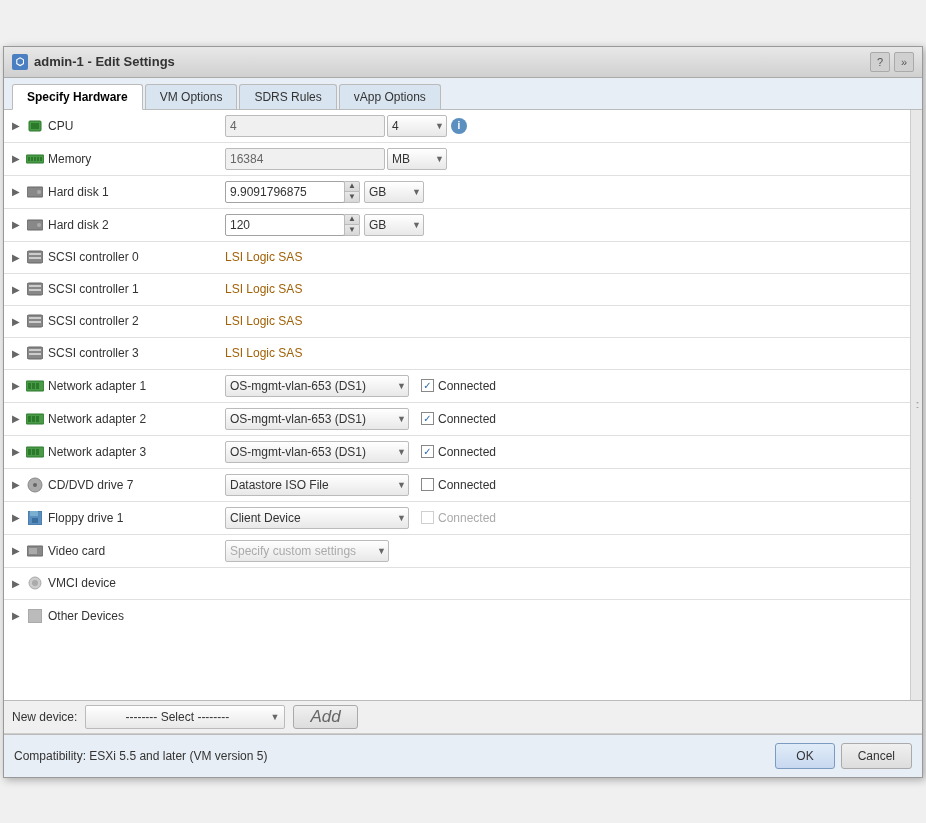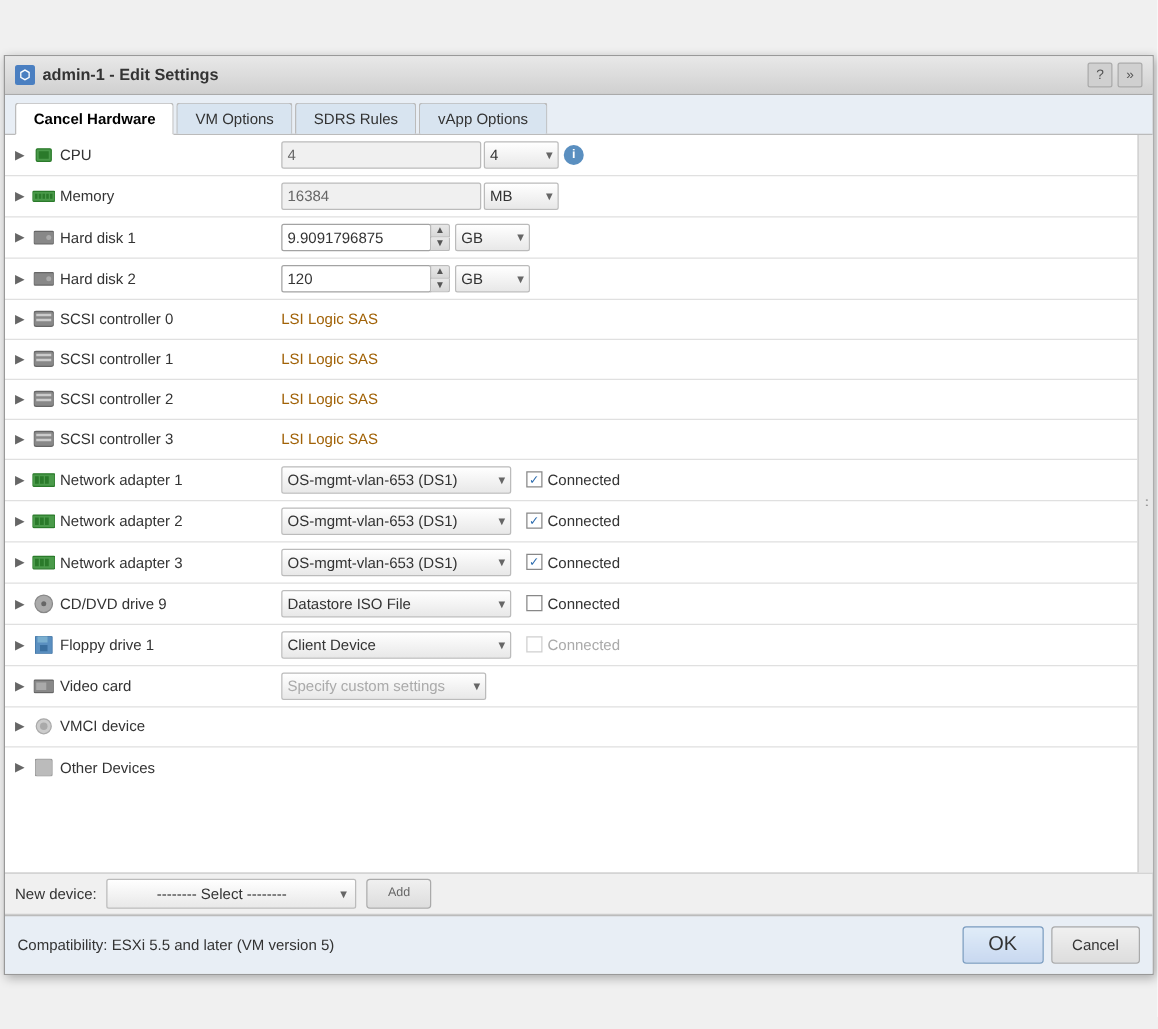--- a/index.html
+++ b/index.html
@@ -330,22 +330,23 @@
       cursor: pointer;
       text-align: center;
     }
     .add-btn {
       height: 24px;
       padding: 0 16px;
       border: 1px solid #aaa;
       background: linear-gradient(to bottom, #f0f0f0, #ddd);
       border-radius: 3px;
       cursor: pointer;
-      font-size: 10px;
+      font-size: 17px;
       color: #666;
+      font-style: italic;
     }
     
     .status-bar {
       background: #e8eef5;
       border-top: 1px solid #bbb;
       padding: 8px 10px;
       display: flex;
       align-items: center;
       justify-content: space-between;
     }
@@ -356,21 +357,21 @@
     .action-btns {
       display: flex;
       gap: 6px;
     }
     .ok-btn {
       padding: 5px 20px;
       border: 1px solid #7a9cc0;
       background: linear-gradient(to bottom, #e0ecf8, #c8d8f0);
       border-radius: 3px;
       cursor: pointer;
-      font-size: 16px;
+      font-size: 12px;
       color: #333;
     }
     .cancel-btn {
       padding: 5px 16px;
       border: 1px solid #aaa;
       background: linear-gradient(to bottom, #f0f0f0, #ddd);
       border-radius: 3px;
       cursor: pointer;
       font-size: 12px;
       color: #333;
@@ -386,21 +387,21 @@
       <div class="title-bar-icon">⬡</div>
       <span>admin-1 - Edit Settings</span>
     </div>
     <div class="title-bar-right">
       <div class="title-btn">?</div>
       <div class="title-btn">»</div>
     </div>
   </div>
 
   <div class="tabs-bar">
-    <div class="tab active">Cancel Hardware</div>
+    <div class="tab active">Specify Hardware</div>
     <div class="tab">VM Options</div>
     <div class="tab">SDRS Rules</div>
     <div class="tab">vApp Options</div>
   </div>
 
   <div class="content-area">
     <div class="scroll-content">
 
       <div class="hw-row">
         <div class="row-label">
@@ -666,21 +667,21 @@
 
       <div class="hw-row">
         <div class="row-label">
           <span class="expand-arrow">▶</span>
           <span class="row-icon">
             <svg width="16" height="16" viewBox="0 0 16 16">
                 <circle cx="8" cy="8" r="7" fill="#aaa" stroke="#888" stroke-width="1"></circle>
                 <circle cx="8" cy="8" r="2" fill="#666"></circle>
               </svg>
           </span>
-          <span>CD/DVD drive 9</span>
+          <span>CD/DVD drive 7</span>
         </div>
         <div class="row-content">
           <div class="hw-select-wrapper">
             <select class="hw-select network-select">
               <option>Datastore ISO File</option>
             </select>
             <span class="select-arrow">▼</span>
           </div>
           <div class="checkbox-connected">
             <div class="hw-checkbox"></div>

